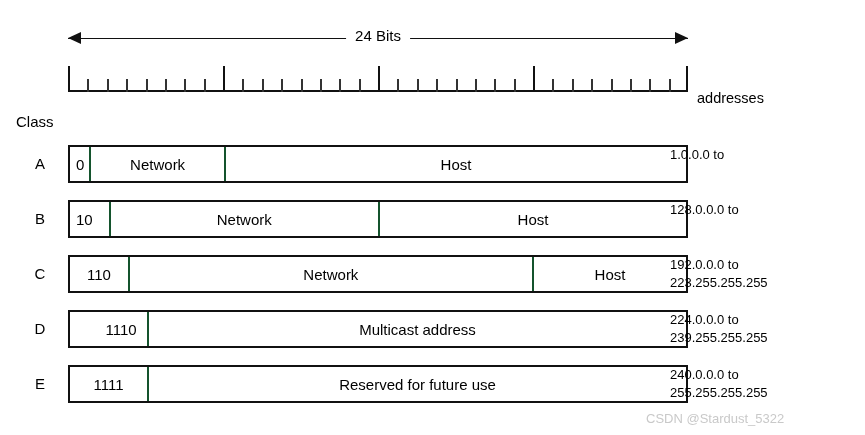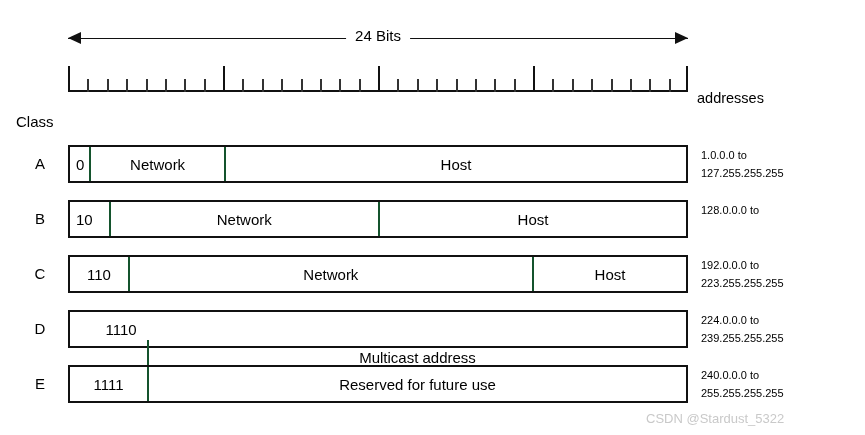--- a/index.html
+++ b/index.html
@@ -146,23 +146,23 @@
     justify-content: flex-start;
     padding-left: 6px;
   }
   .field.prefix.centered {
     justify-content: center;
     padding-left: 0;
     border-radius: 17px;
   }
   .range-text {
     position: absolute;
-    left: 701px;
+    left: 670px;
     top: 1px;
-    font-size: 11px;
+    font-size: 13px;
     line-height: 18px;
     width: 165px;
   }
   .range-text span { display: block; }
 
   
   #watermark {
     position: absolute;
     left: 646px;
     top: 411px;
@@ -227,21 +227,20 @@
 <div id="rows-container">
     <div class="class-row" style="top: 145px;">
       <div class="class-letter">A</div>
       <div class="addr-box">
         <div class="field prefix" style="width: 3.125%;">0</div>
         <div class="field" style="width: 21.875%;">Network</div>
         <div class="field" style="width: 75%;">Host</div>
       </div>
       <div class="range-text">
         <span>1.0.0.0 to</span>
-        <span>127.255.255.255</span>
       </div>
     </div>
     <div class="class-row" style="top: 200px;">
       <div class="class-letter">B</div>
       <div class="addr-box">
         <div class="field prefix" style="width: 6.25%; text-align: right;">10</div>
         <div class="field" style="width: 43.75%;">Network</div>
         <div class="field" style="width: 50%;">Host</div>
       </div>
       <div class="range-text">
@@ -257,21 +256,21 @@
       </div>
       <div class="range-text">
         <span>192.0.0.0 to</span>
         <span>223.255.255.255</span>
       </div>
     </div>
     <div class="class-row" style="top: 310px;">
       <div class="class-letter">D</div>
       <div class="addr-box">
         <div class="field prefix centered" style="width: 12.5%; padding-left: 25px;">1110</div>
-        <div class="field" style="width: 87.5%; margin-top: 28px;">Multicast address</div>
+        <div class="field" style="width: 87.5%;">Multicast address</div>
       </div>
       <div class="range-text">
         <span>224.0.0.0 to</span>
         <span>239.255.255.255</span>
       </div>
     </div>
     <div class="class-row" style="top: 365px;">
       <div class="class-letter">E</div>
       <div class="addr-box">
         <div class="field prefix centered" style="width: 12.5%;">1111</div>

